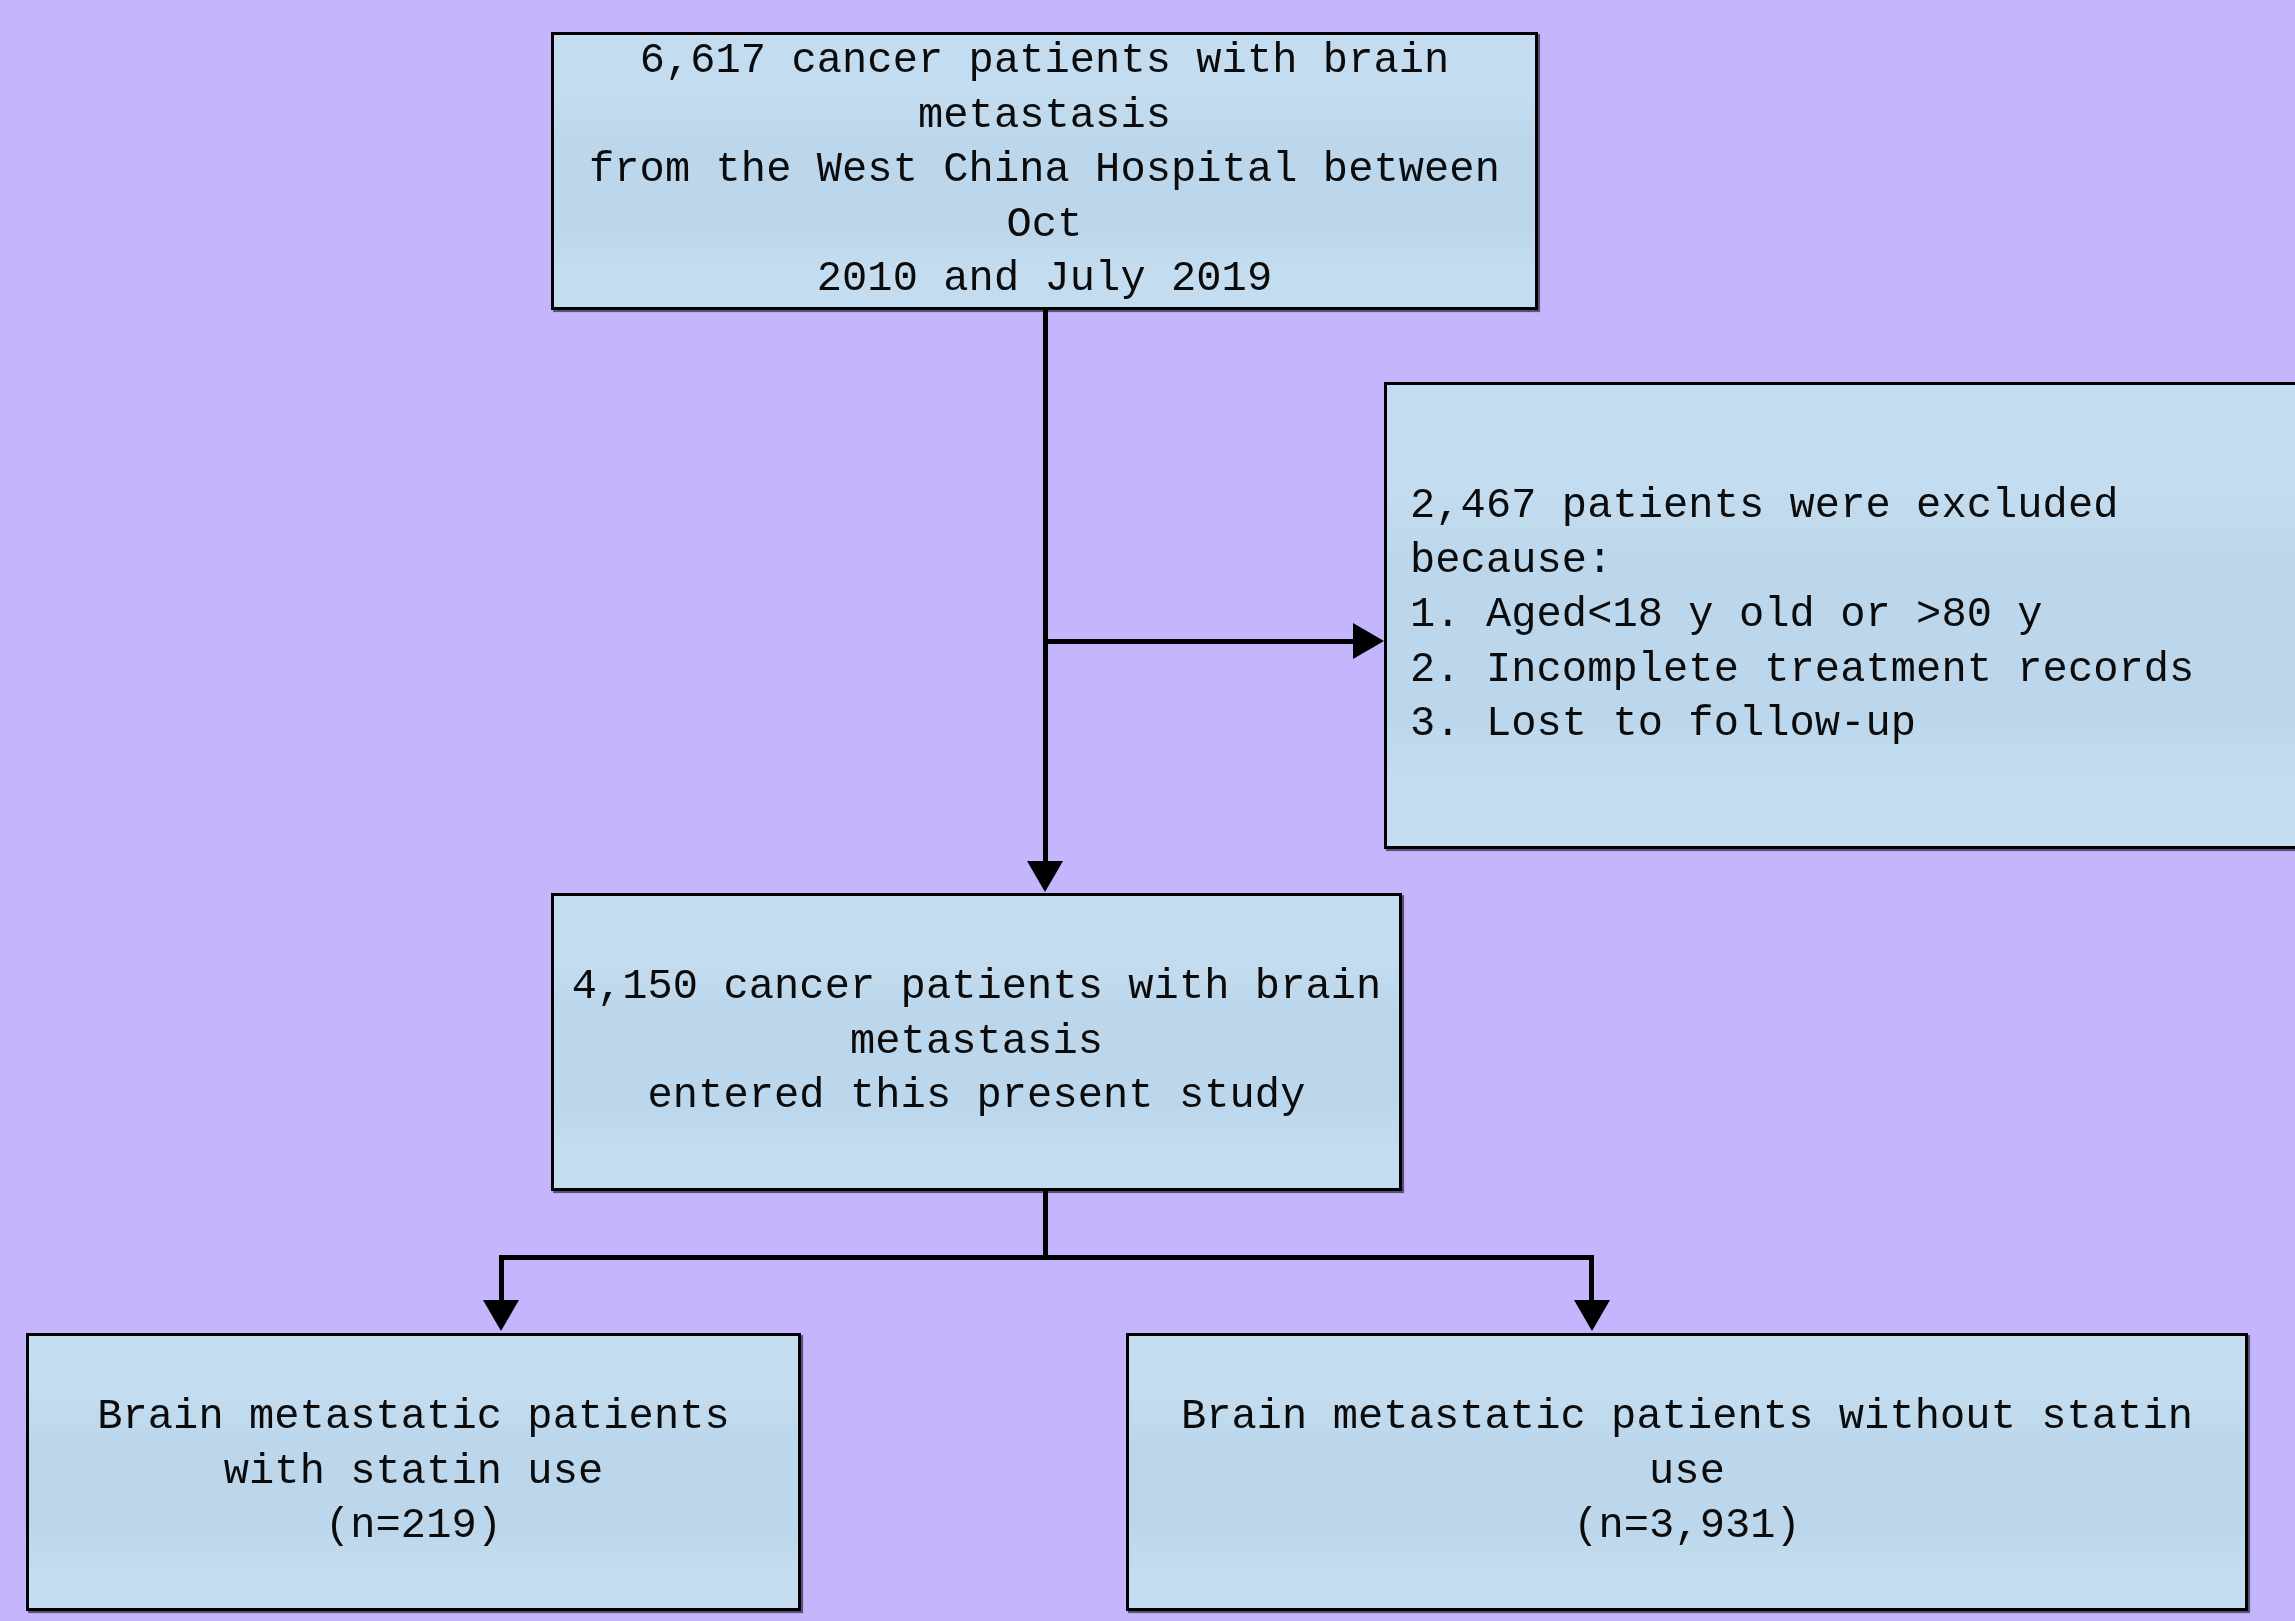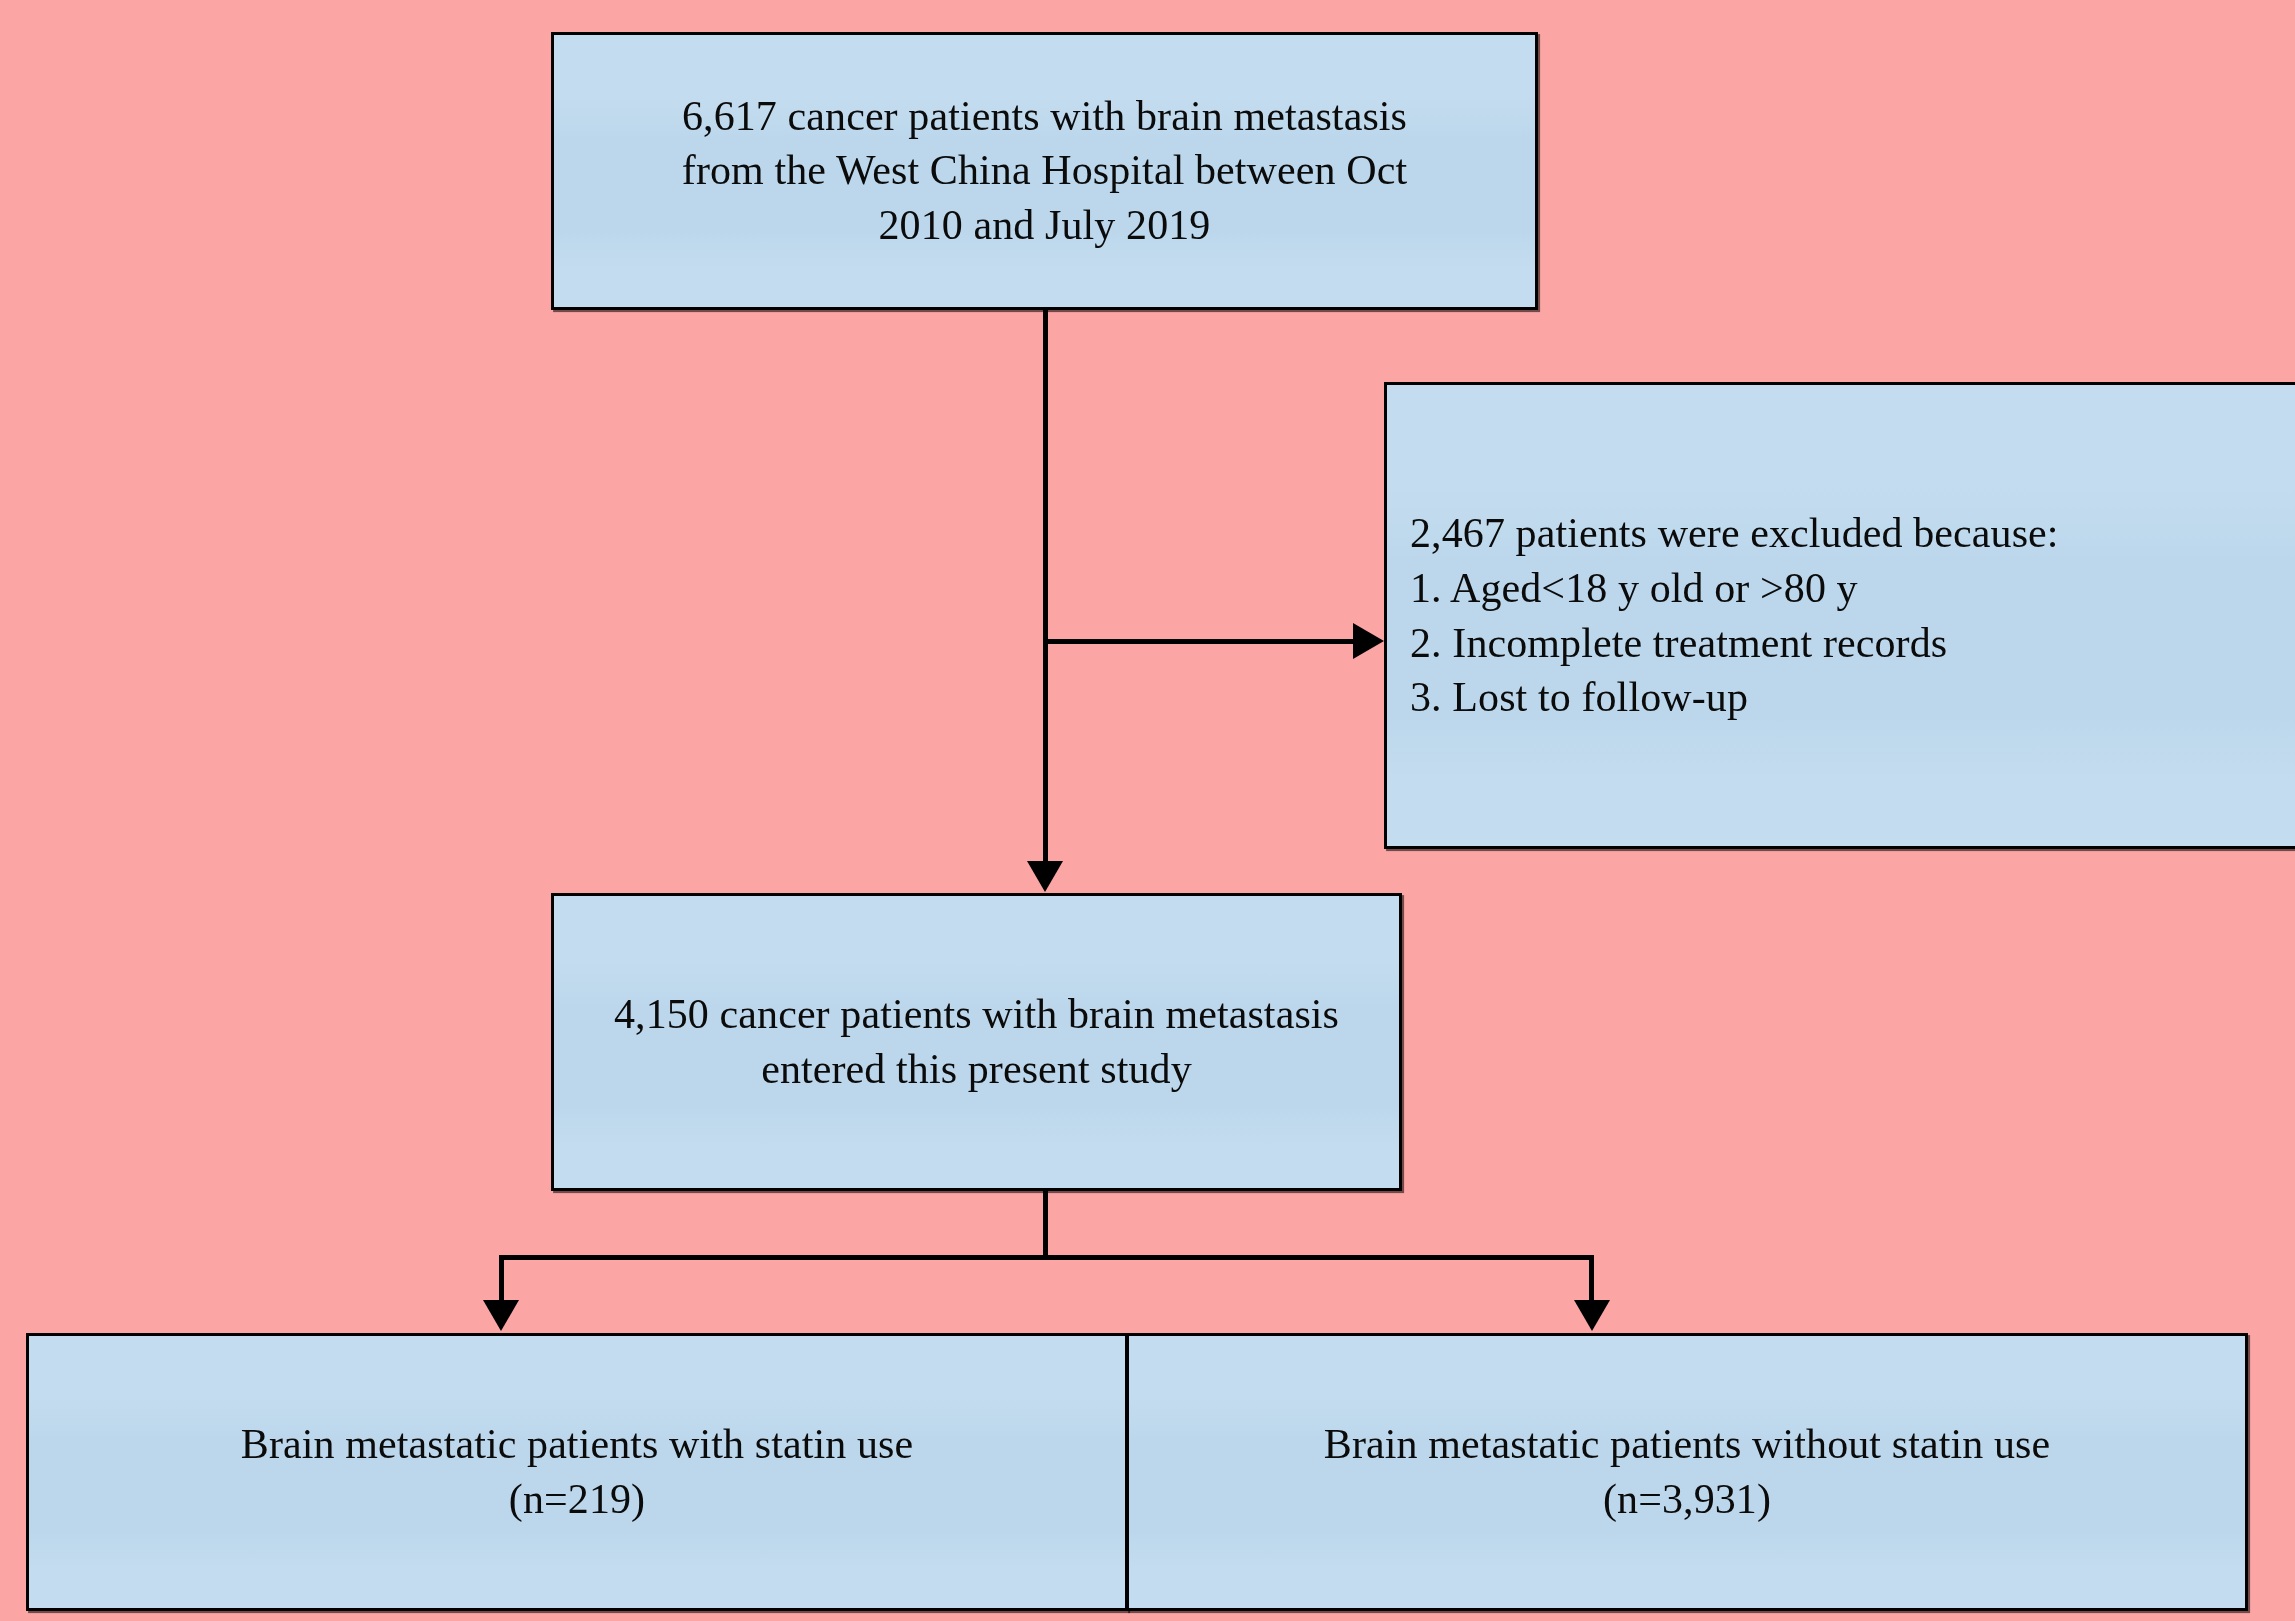--- a/index.html
+++ b/index.html
@@ -4,23 +4,23 @@
 <style>
   html, body {
     margin: 0;
     padding: 0;
     background: #ffffff;
   }
   #canvas {
     position: relative;
     width: 2295px;
     height: 1622px;
-    background: #fca5a5;
+    background: #c4b5fd;
     overflow: hidden;
-    font-family: Liberation Serif, serif;
+    font-family: Liberation Mono, monospace;
   }
   .flow-box {
     position: absolute;
     box-sizing: border-box;
     border: 3.4px solid #000000;
     background: linear-gradient(to bottom,
                 #c4dcef 0%,
                 #c4dcef 22%,
                 #bcd7ec 38%,
                 #bcd7ec 72%,
@@ -43,21 +43,21 @@
   .box-text.left-align {
     text-align: left;
     width: 100%;
     padding-left: 23px;
   }
 
   
   #box-source   { left: 551px;  top: 31.5px;   width: 987px; height: 278px; }
   #box-excluded { left: 1384px; top: 382px;  width: 928px; height: 467px; }
   #box-included { left: 551px;  top: 893px; width: 851px; height: 298px; }
-  #box-statin   { left: 26px;   top: 1333px; width: 1102px; height: 278px; }
+  #box-statin   { left: 26px;   top: 1333px; width: 775px; height: 278px; }
   #box-nostatin { left: 1126px; top: 1333px; width: 1122px; height: 278px; }
 
   
   .line-v {
     position: absolute;
     width: 4.8px;
     background: #000000;
   }
   .line-h {
     position: absolute;

